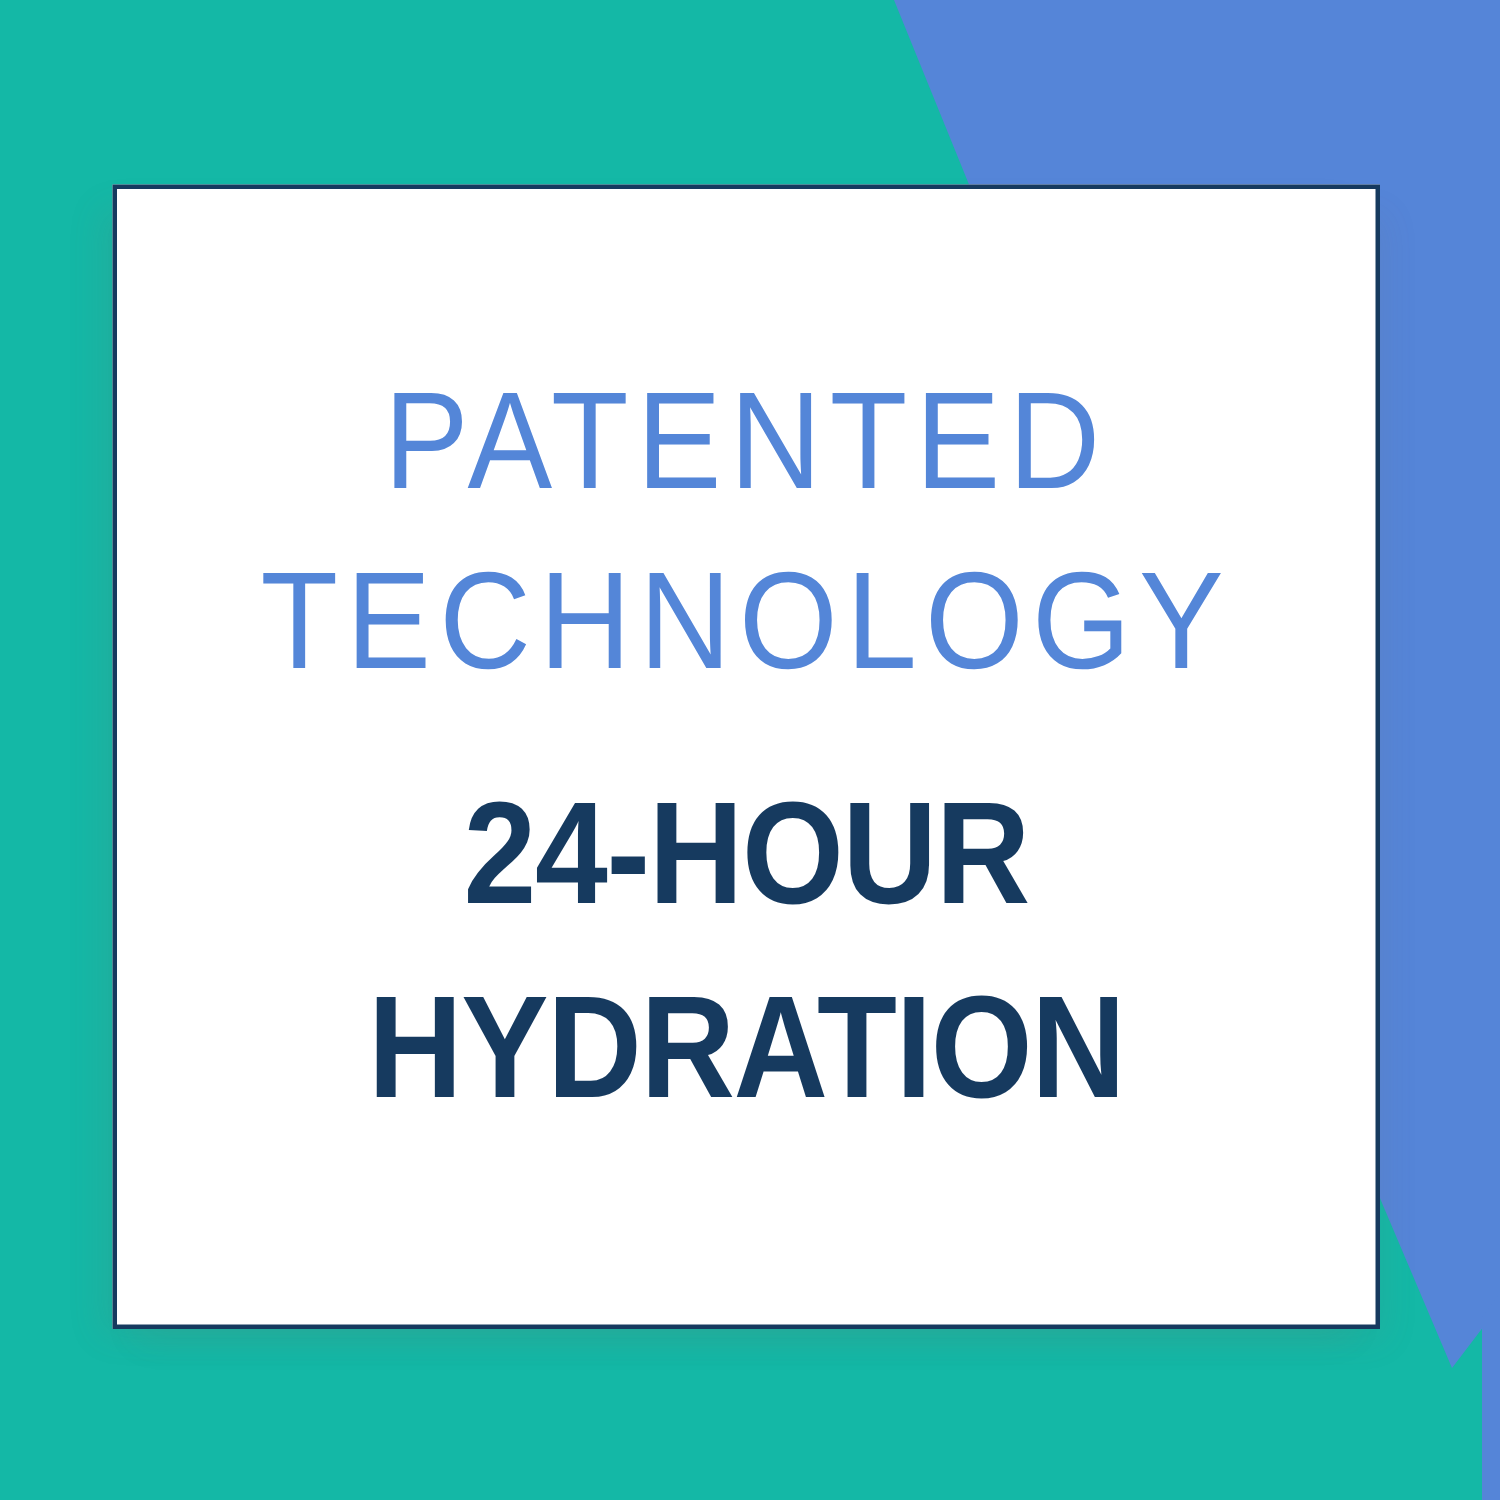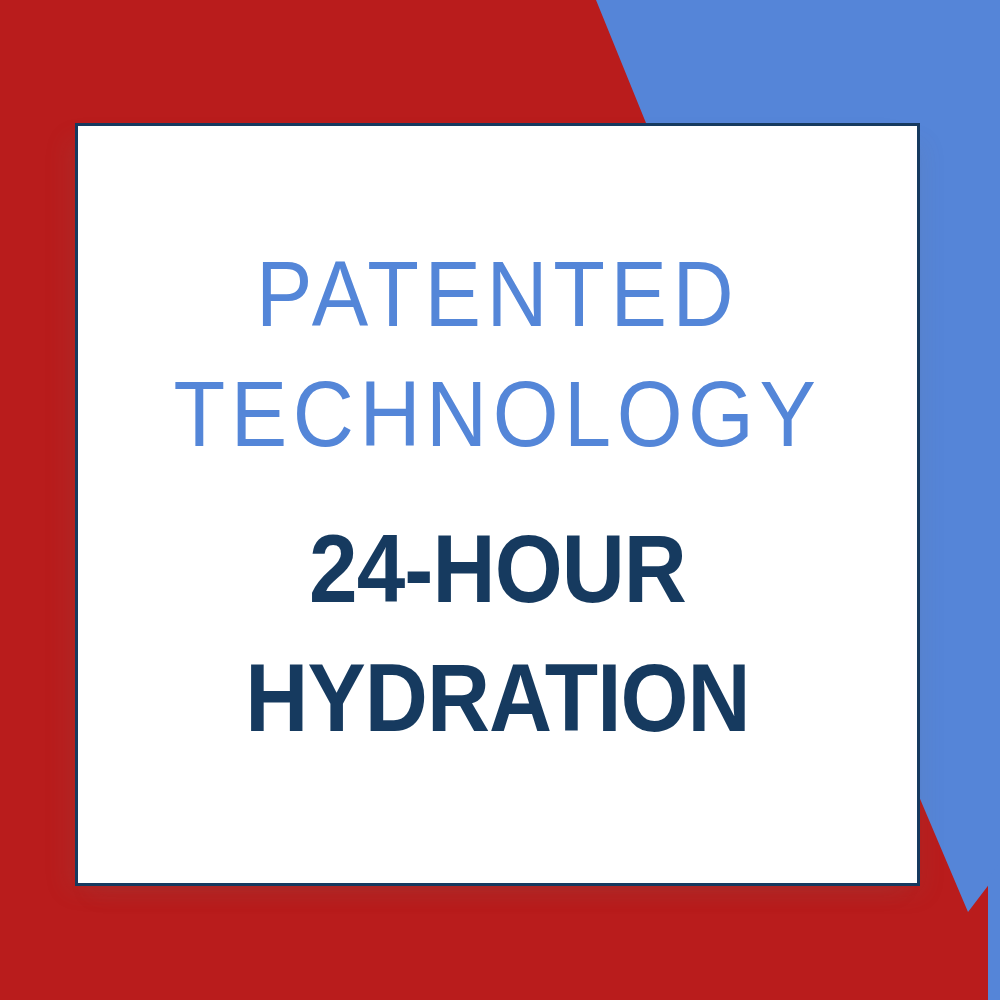--- a/index.html
+++ b/index.html
@@ -8,21 +8,21 @@
     background: #ffffff;
   }
   body {
     font-family: "Liberation Sans", sans-serif;
   }
 
   #stage {
     position: relative;
     width: 1000px;
     height: 1000px;
-    background: #b91c1c;
+    background: #14b8a6;
     overflow: hidden;
   }
 
   
   .bg-shapes {
     position: absolute;
     inset: 0;
     width: 1000px;
     height: 1000px;
   }

